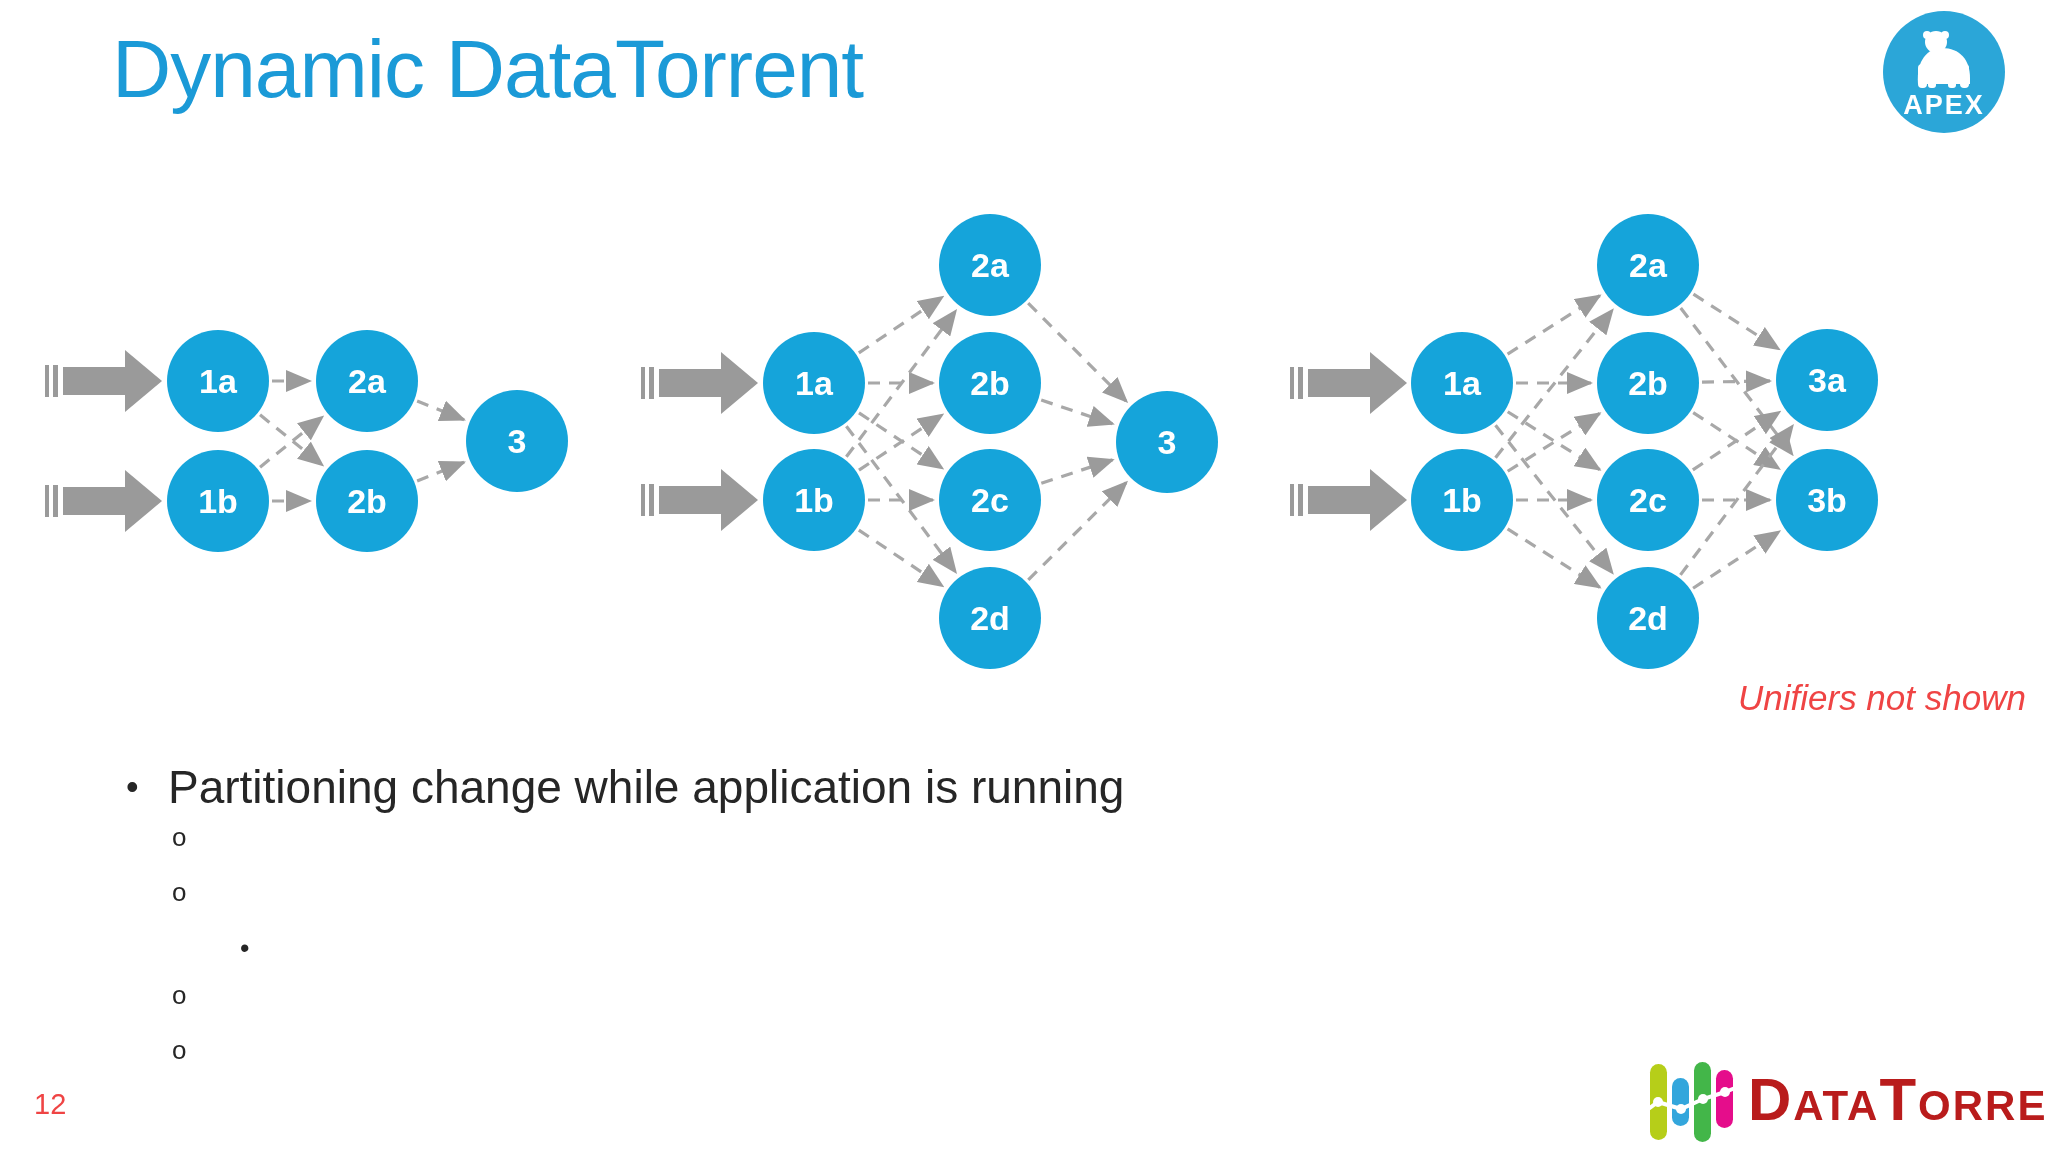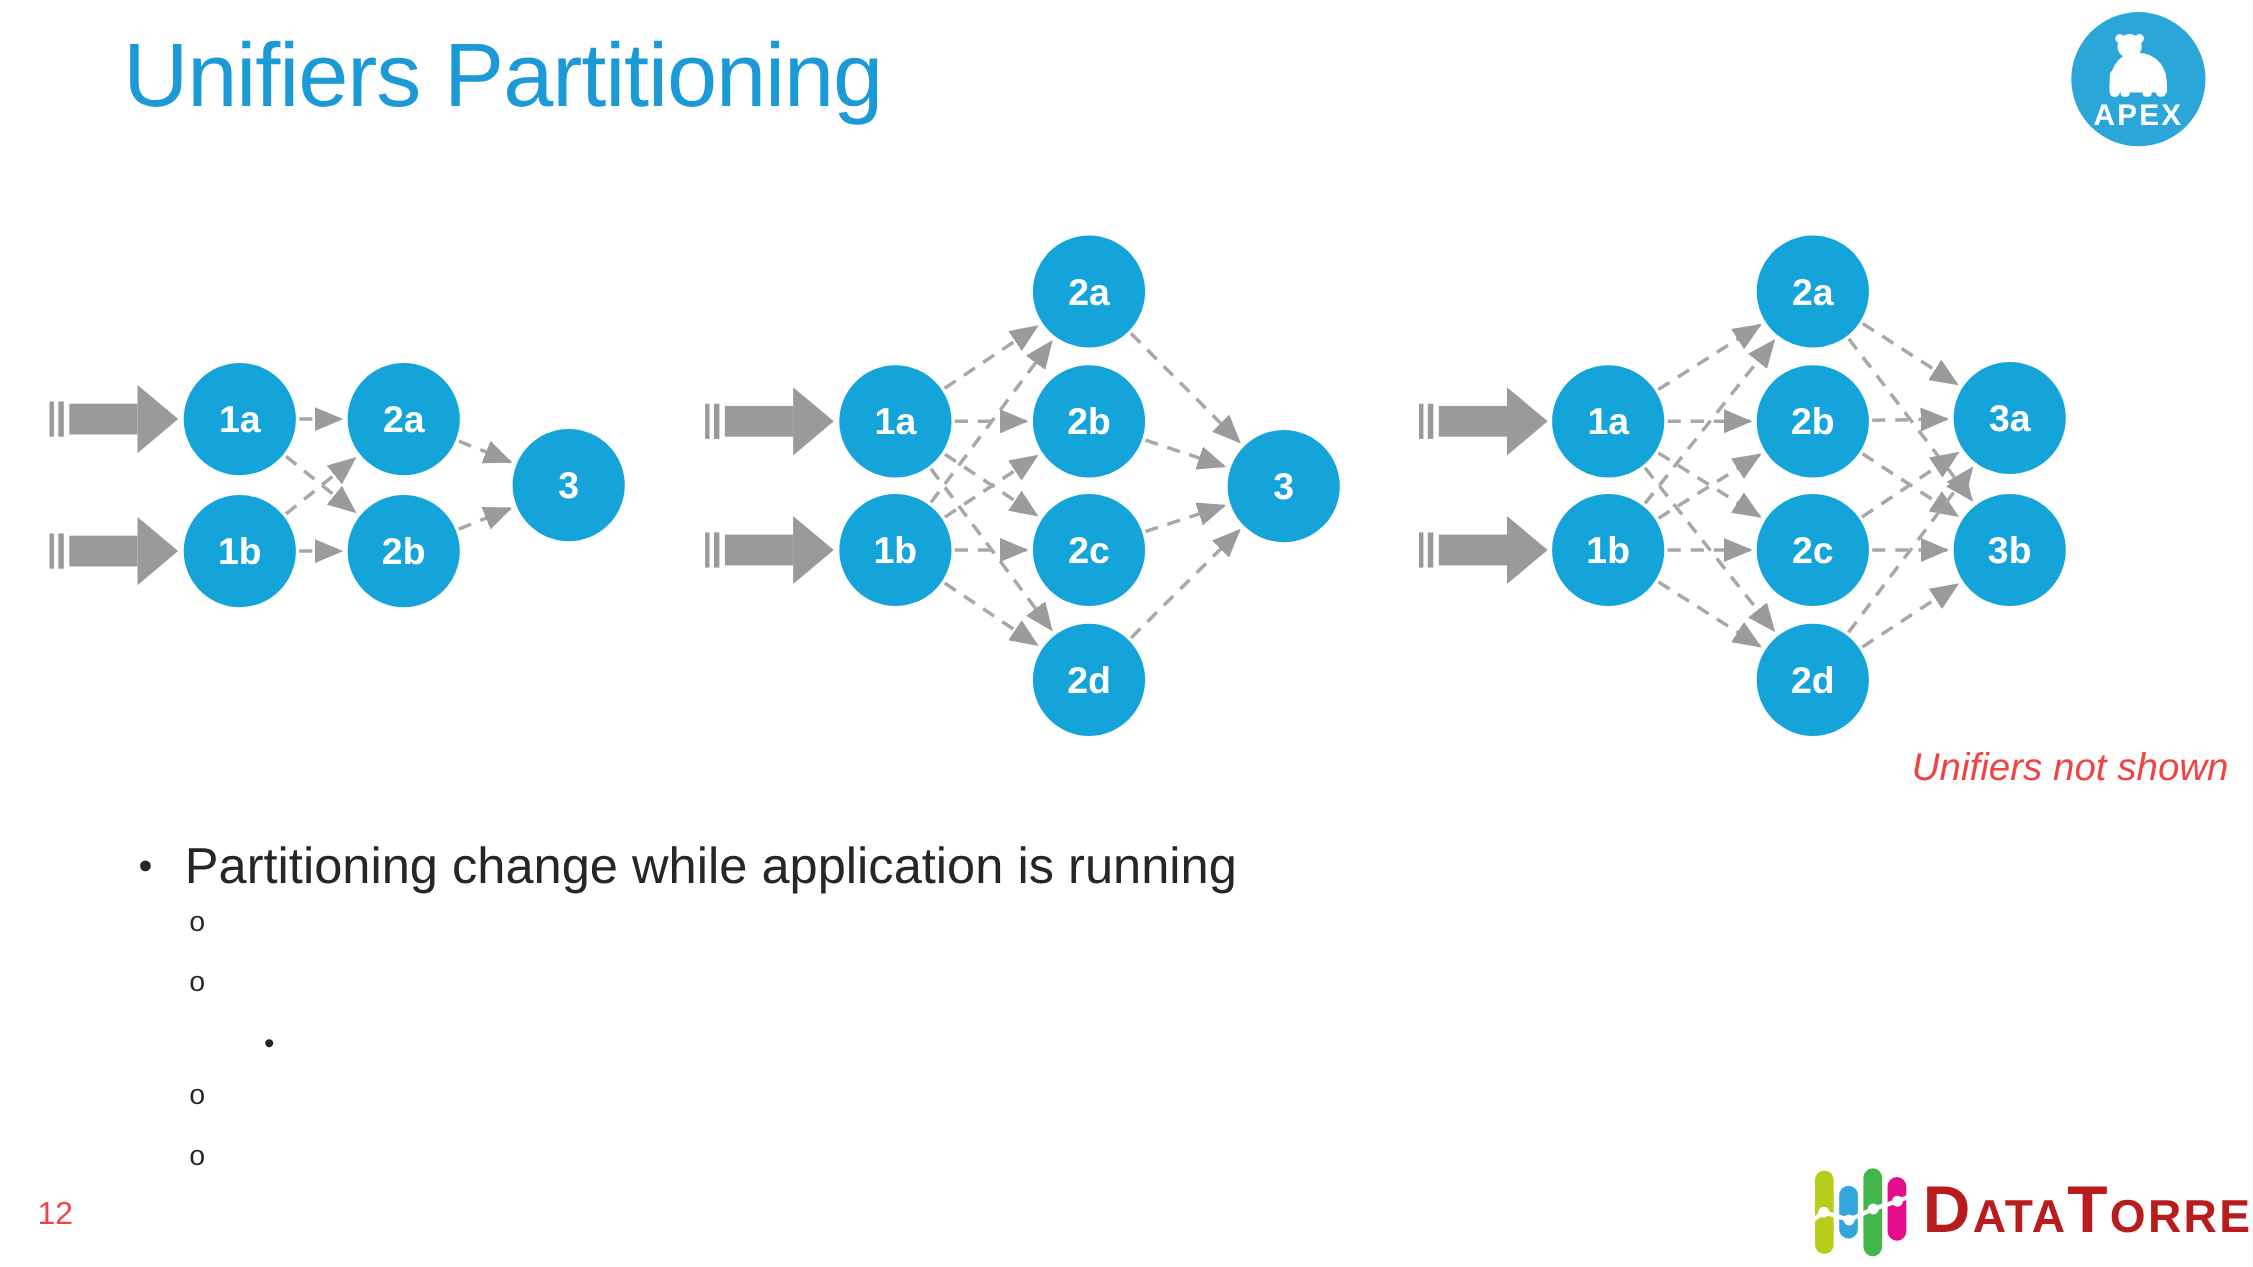--- a/index.html
+++ b/index.html
@@ -32,21 +32,21 @@
   .wordmark{
     font-variant:small-caps;font-weight:700;font-size:60px;letter-spacing:2px;
     color:#b91c1c;margin-left:12px;line-height:1;
   }
 </style>
 </head>
 <body>
 
 <div class="slide">
 
-  <h1 class="title" style="color: rgb(27, 154, 215);">Unifiers Partitioning</h1>
+  <h1 class="title" style="color: rgb(27, 154, 215);">Dynamic DataTorrent</h1>
 
   <svg class="apex" viewBox="0 0 128 128">
     <circle id="apex-circle" cx="64" cy="64" r="61" fill="#2ba6d8"></circle>
     <g fill="#ffffff">
       <circle cx="56" cy="34" r="11"></circle>
       <circle cx="47" cy="27" r="4"></circle>
       <circle cx="65" cy="27" r="4"></circle>
       <path d="M38,76 C36,52 48,40 62,40 C80,40 90,52 90,70 L90,76 Z"></path>
       <rect x="38" y="56" width="9" height="24" rx="4"></rect>
       <rect x="80" y="56" width="9" height="24" rx="4"></rect>

